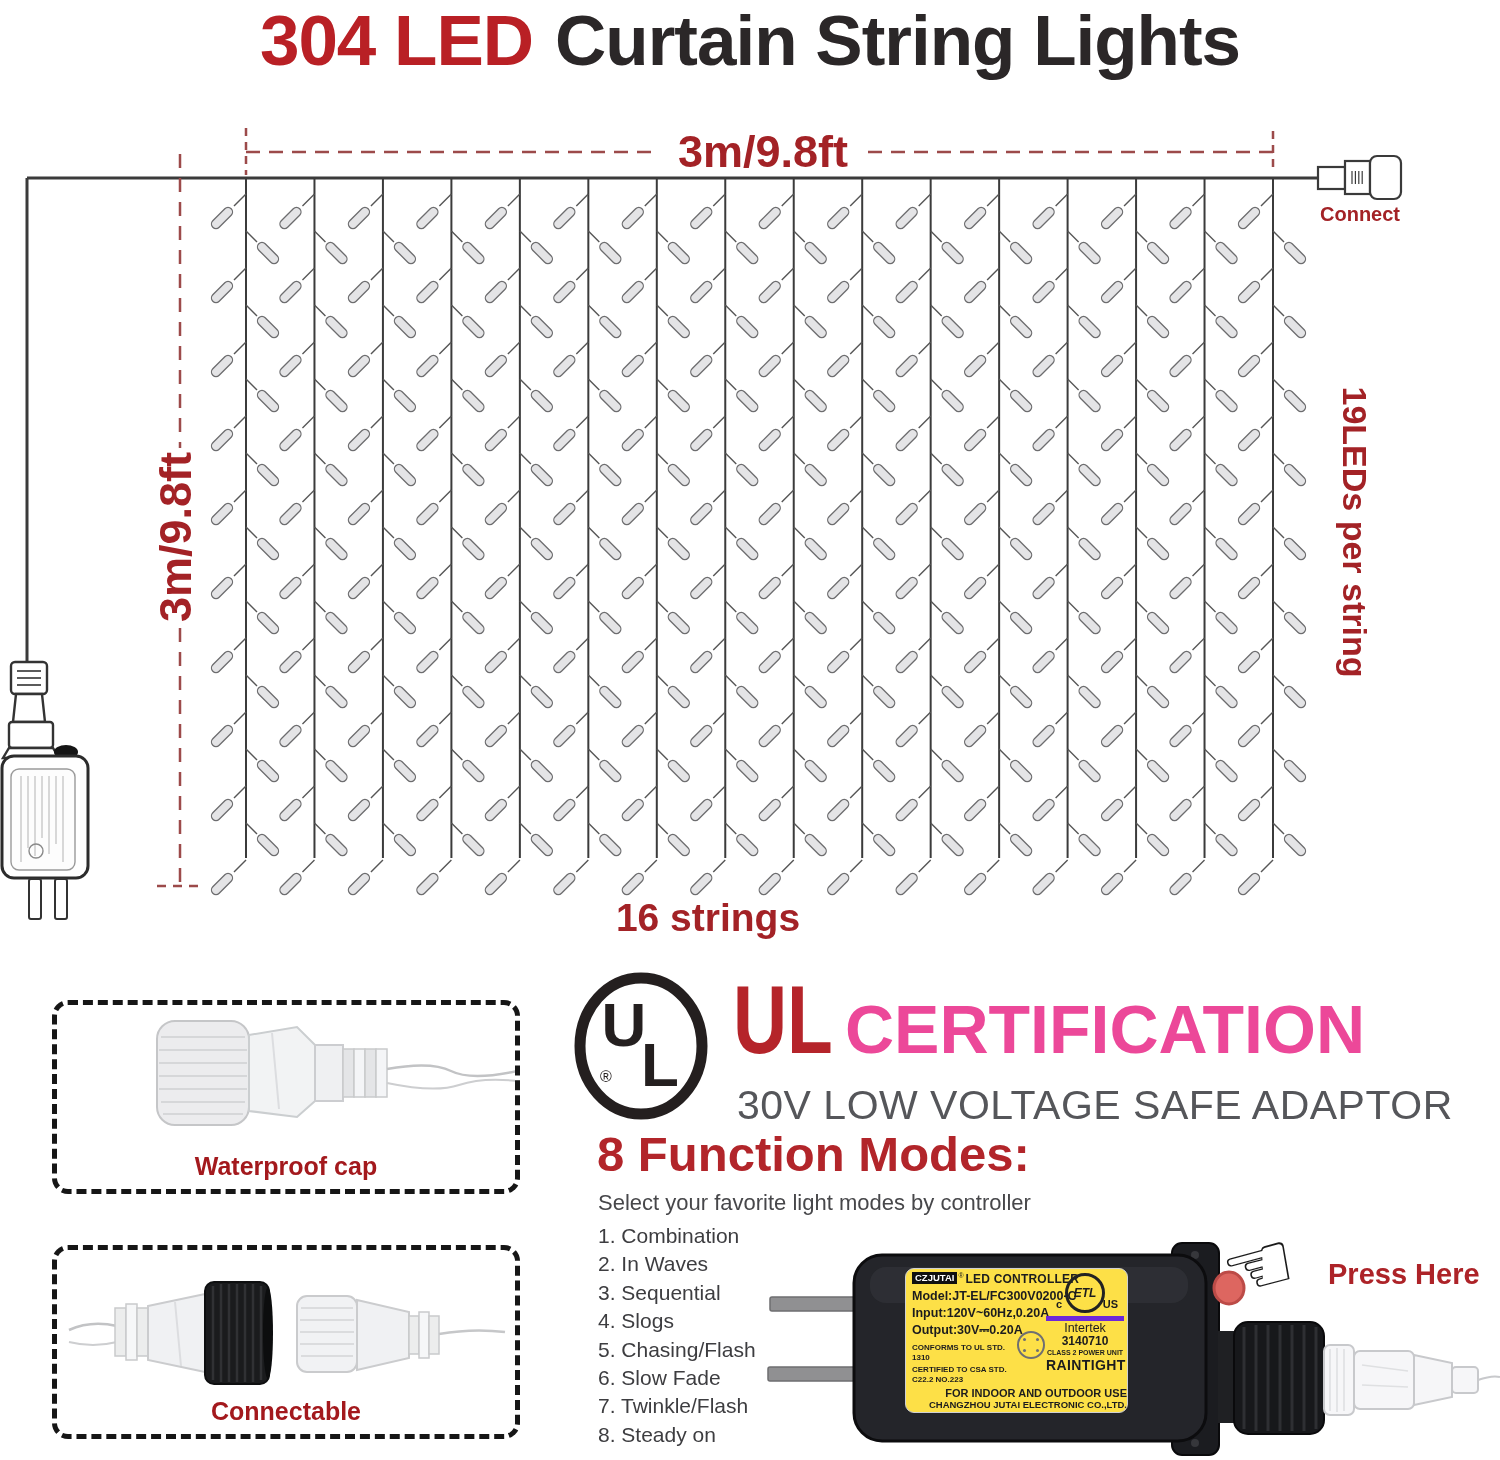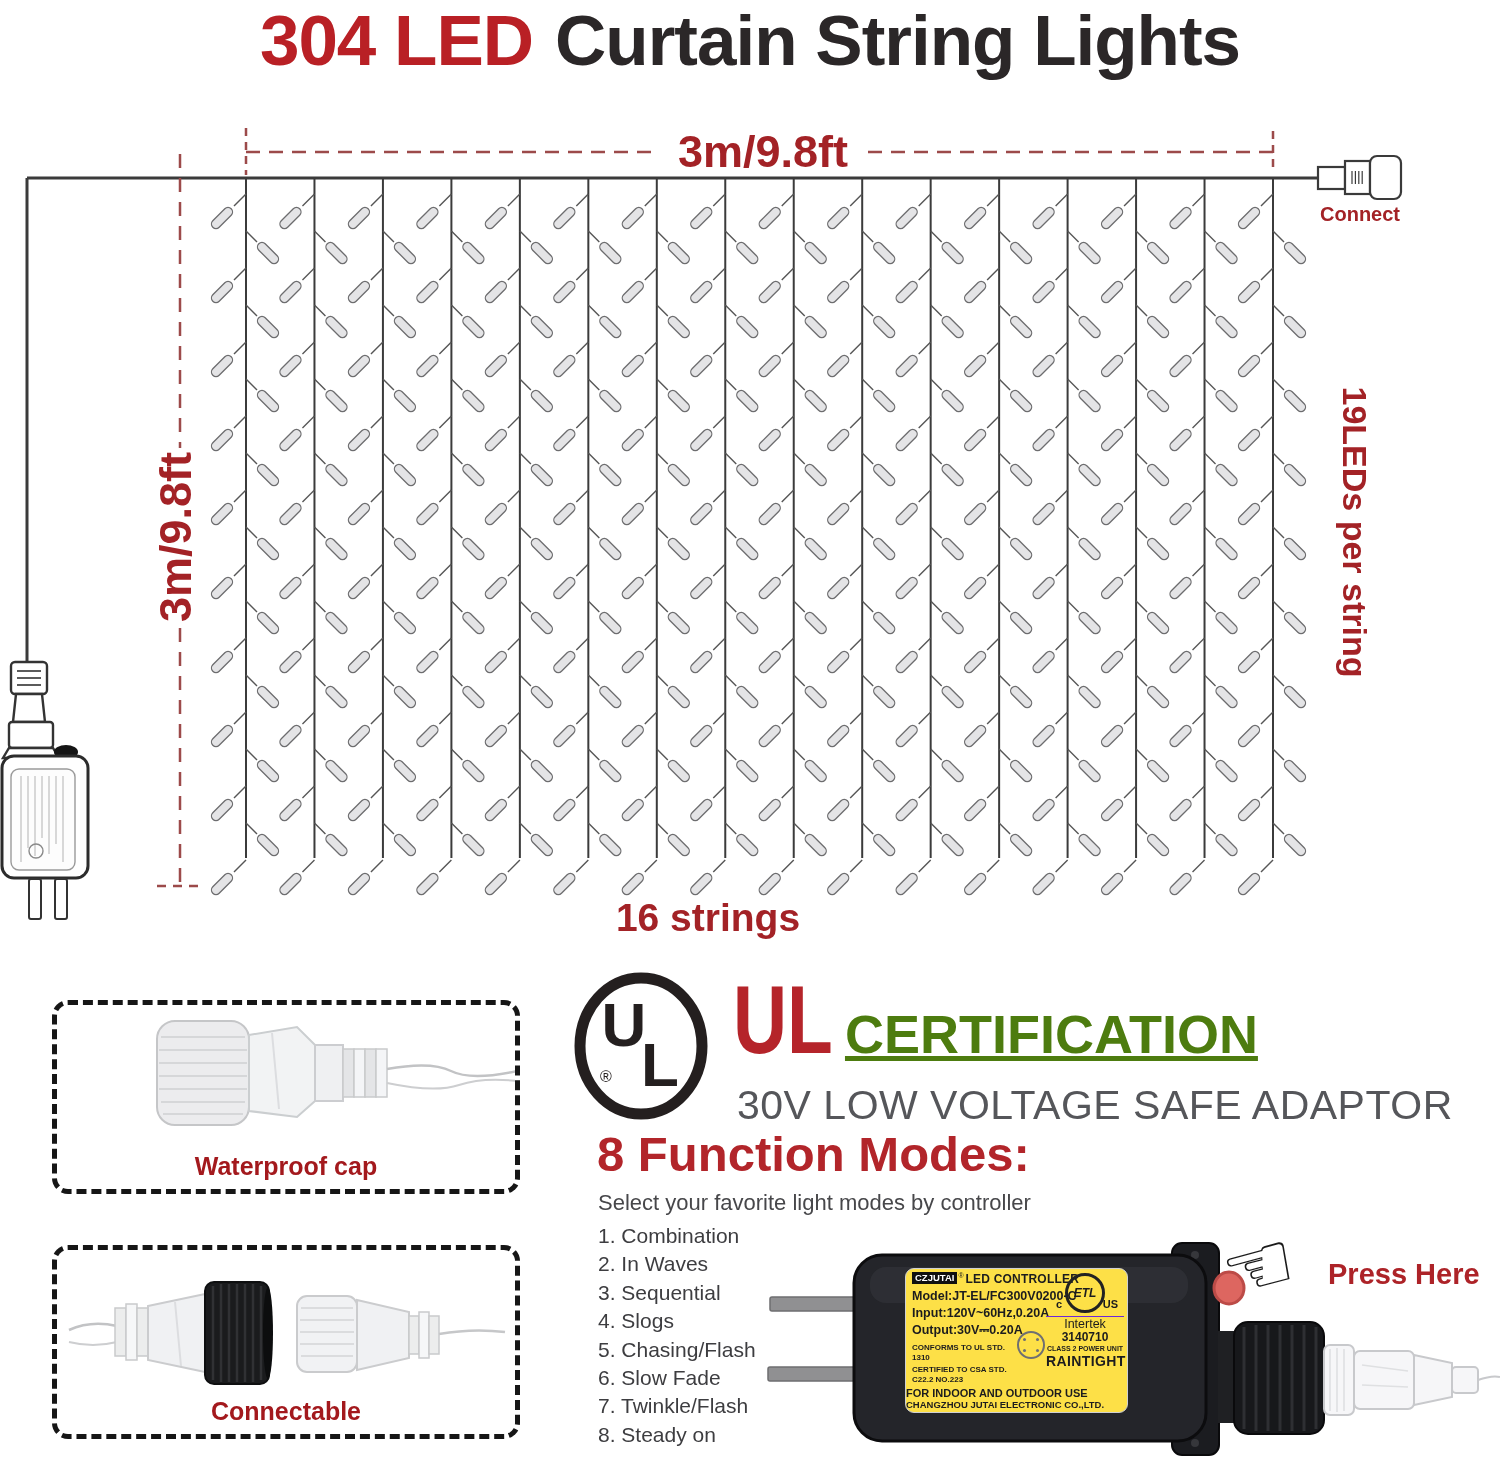--- a/index.html
+++ b/index.html
@@ -24,47 +24,47 @@
   .feature-box{position:absolute;left:52px;width:458px;height:184px;border:5px dashed #161616;
                border-radius:16px;background:#fff;}
   .feature-caption{position:absolute;bottom:8px;left:0;width:100%;text-align:center;
                    font-size:25px;font-weight:bold;color:#a3191d;}
   .feature-art{position:absolute;left:0;top:4px;width:100%;height:138px;}
 
   
   .cert-line{position:absolute;left:733px;top:972px;display:flex;align-items:baseline;justify-content:flex-end;}
   .ul-big{display:inline-block;font-size:96px;line-height:1;font-weight:bold;color:#b5242a;
           transform:scaleX(0.78);transform-origin:left bottom;}
-  .cert-word{font-size:54px;font-weight:bold;color:#4d7c0f;margin-left:-16px;text-decoration:underline;}
+  .cert-word{font-size:68px;font-weight:bold;color:#ec4899;margin-left:-16px;}
   .cert-sub{position:absolute;left:737px;top:1082px;font-size:41px;color:#55565a;letter-spacing:.5px;white-space:nowrap;}
 
   
   .modes-h{position:absolute;left:597px;top:1126px;font-size:49px;font-weight:bold;color:#b2252a;white-space:nowrap;}
   .modes-sub{position:absolute;left:598px;top:1190px;font-size:22px;color:#47474a;white-space:nowrap;}
   .modes-list{position:absolute;left:598px;top:1222px;font-size:21px;color:#3d3d40;line-height:28.4px;}
 
   
   .ctrl-label{position:absolute;left:905px;top:1268px;width:221px;height:143px;background:#fde047;
               border:1px solid #cfd0d3;border-radius:9px;color:#1c1c1e;overflow:hidden;}
   .ctrl-label .li{position:absolute;left:6px;font-size:12.5px;font-weight:bold;white-space:nowrap;}
   .badge-row{position:absolute;left:6px;top:3px;display:flex;align-items:flex-start;}
   .badge{background:#101010;color:#fff;font-size:9.5px;font-weight:bold;padding:1px 3px;line-height:1.1;}
   .reg{font-size:7px;margin:0 2px 0 1px;}
   .dev{font-size:12px;font-weight:bold;letter-spacing:.2px;}
   .stamp{position:absolute;left:111px;top:62px;width:24px;height:24px;border:2px solid #6f6f72;border-radius:50%;}
   .stamp i{position:absolute;width:3px;height:3px;background:#6f6f72;border-radius:50%;}
   .small2{position:absolute;left:6px;font-size:8px;font-weight:bold;line-height:10px;white-space:nowrap;}
-  .l-center{position:absolute;left:0;width:100%;text-align:left;font-weight:bold;white-space:nowrap;}
+  .l-center{position:absolute;left:0;width:100%;text-align:right;font-weight:bold;white-space:nowrap;}
   .r-col{position:absolute;right:3px;top:4px;width:78px;text-align:center;}
   .etl-wrap{position:relative;width:40px;height:40px;margin:0 auto;}
   .etl-circle{width:34px;height:34px;border:3px solid #222;border-radius:50%;margin:0 auto;
               display:flex;align-items:center;justify-content:center;font-size:12px;font-weight:bold;font-style:italic;}
   .etl-c{position:absolute;left:-9px;bottom:3px;font-size:11px;font-weight:bold;}
   .etl-us{position:absolute;right:-13px;bottom:3px;font-size:11px;font-weight:bold;}
-  .intertek{border-top:1px solid #6d28d9;margin-top:3px;font-size:12.5px;line-height:14px;}
+  .intertek{border-top:5px solid #6d28d9;margin-top:3px;font-size:12.5px;line-height:14px;}
   .certno{font-size:12px;font-weight:bold;line-height:13px;}
   .class2{font-size:7px;font-weight:bold;line-height:9px;}
   .raintight{font-size:14px;font-weight:bold;letter-spacing:.4px;line-height:16px;}
 
   .hand{position:absolute;left:1222px;top:1226px;font-size:82px;line-height:1;color:#1b1b1b;
         transform:rotate(-15deg);font-family:"DejaVu Sans",sans-serif;}
   .press{position:absolute;left:1328px;top:1258px;font-size:29px;font-weight:bold;color:#ad2328;white-space:nowrap;}
 </style>
 </head>
 <body>

